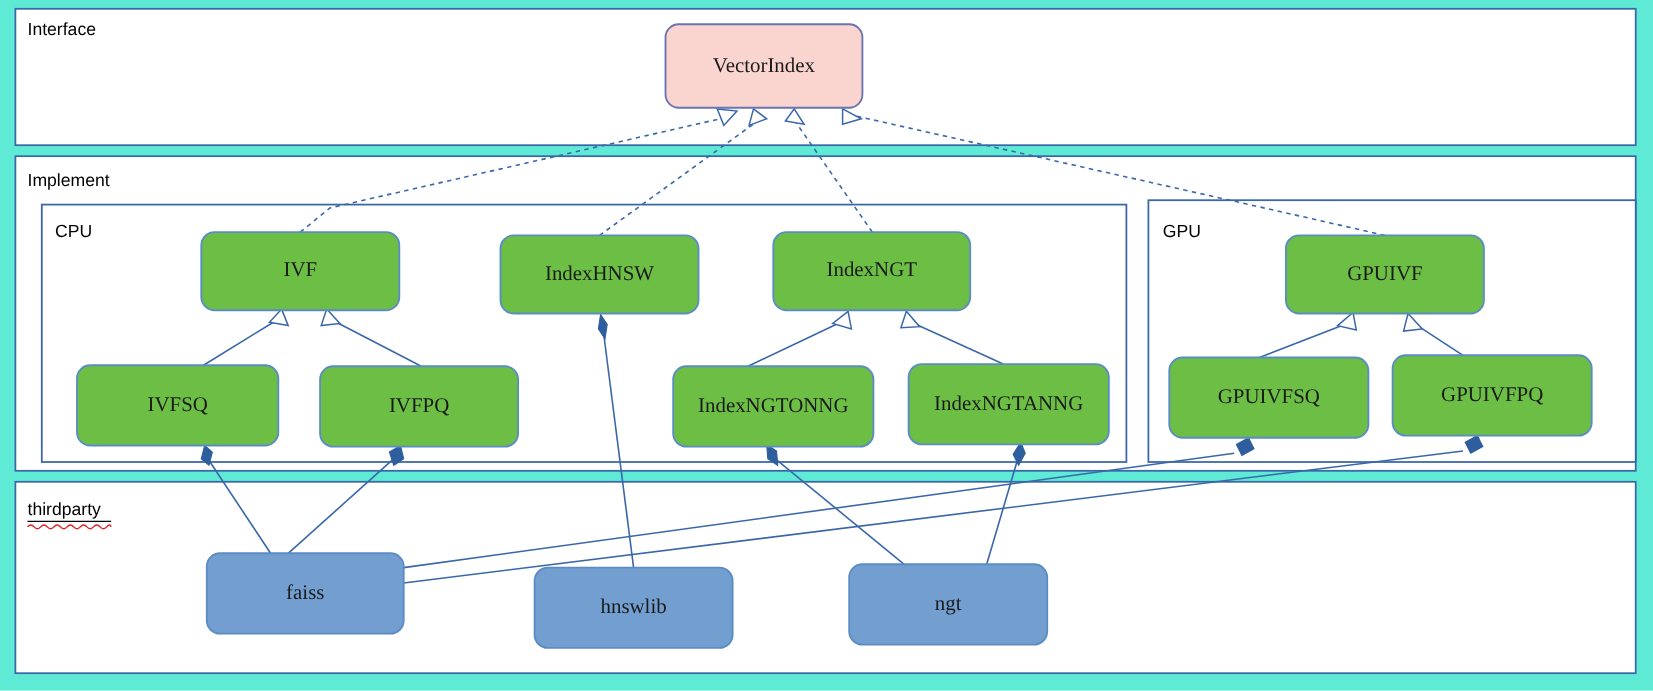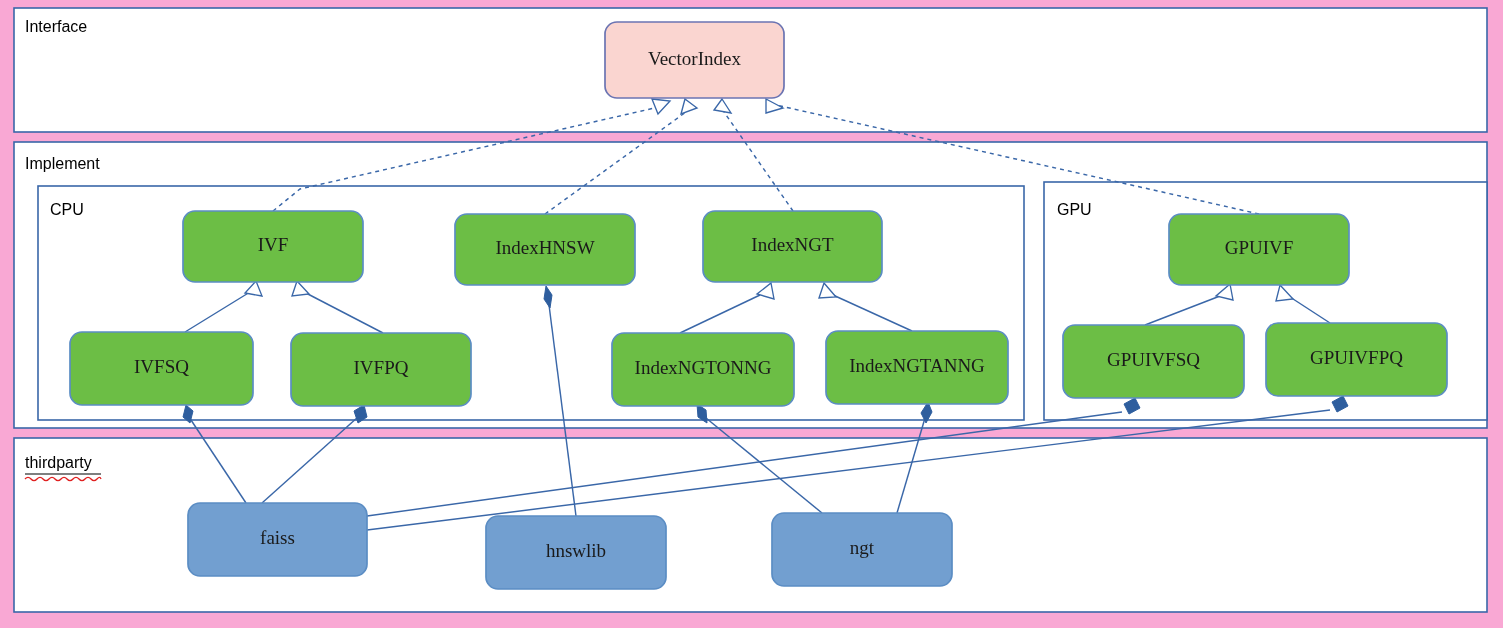--- a/index.html
+++ b/index.html
@@ -8,21 +8,21 @@
     padding: 0;
     background: #ffffff;
   }
   body {
     font-family: "Liberation Sans", sans-serif;
   }
   #stage {
     position: relative;
     width: 1503px;
     height: 628px;
-    background: #f9a8d4;
+    background: #5eead4;
     overflow: hidden;
   }
   svg#diagram {
     position: absolute;
     left: 0;
     top: 0;
     width: 1503px;
     height: 628px;
     display: block;
   }

